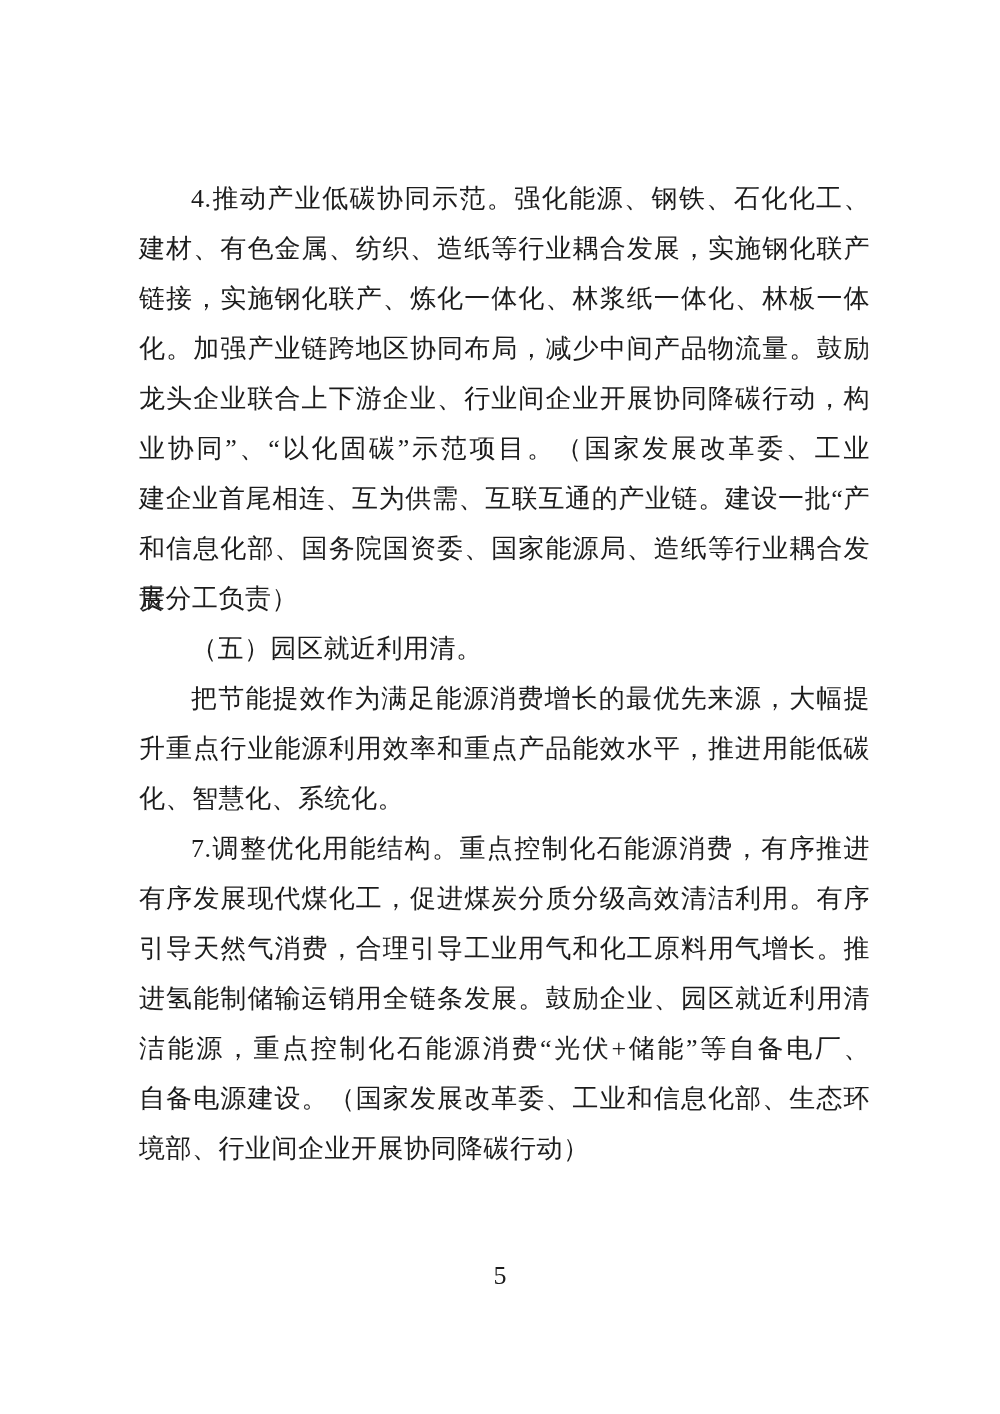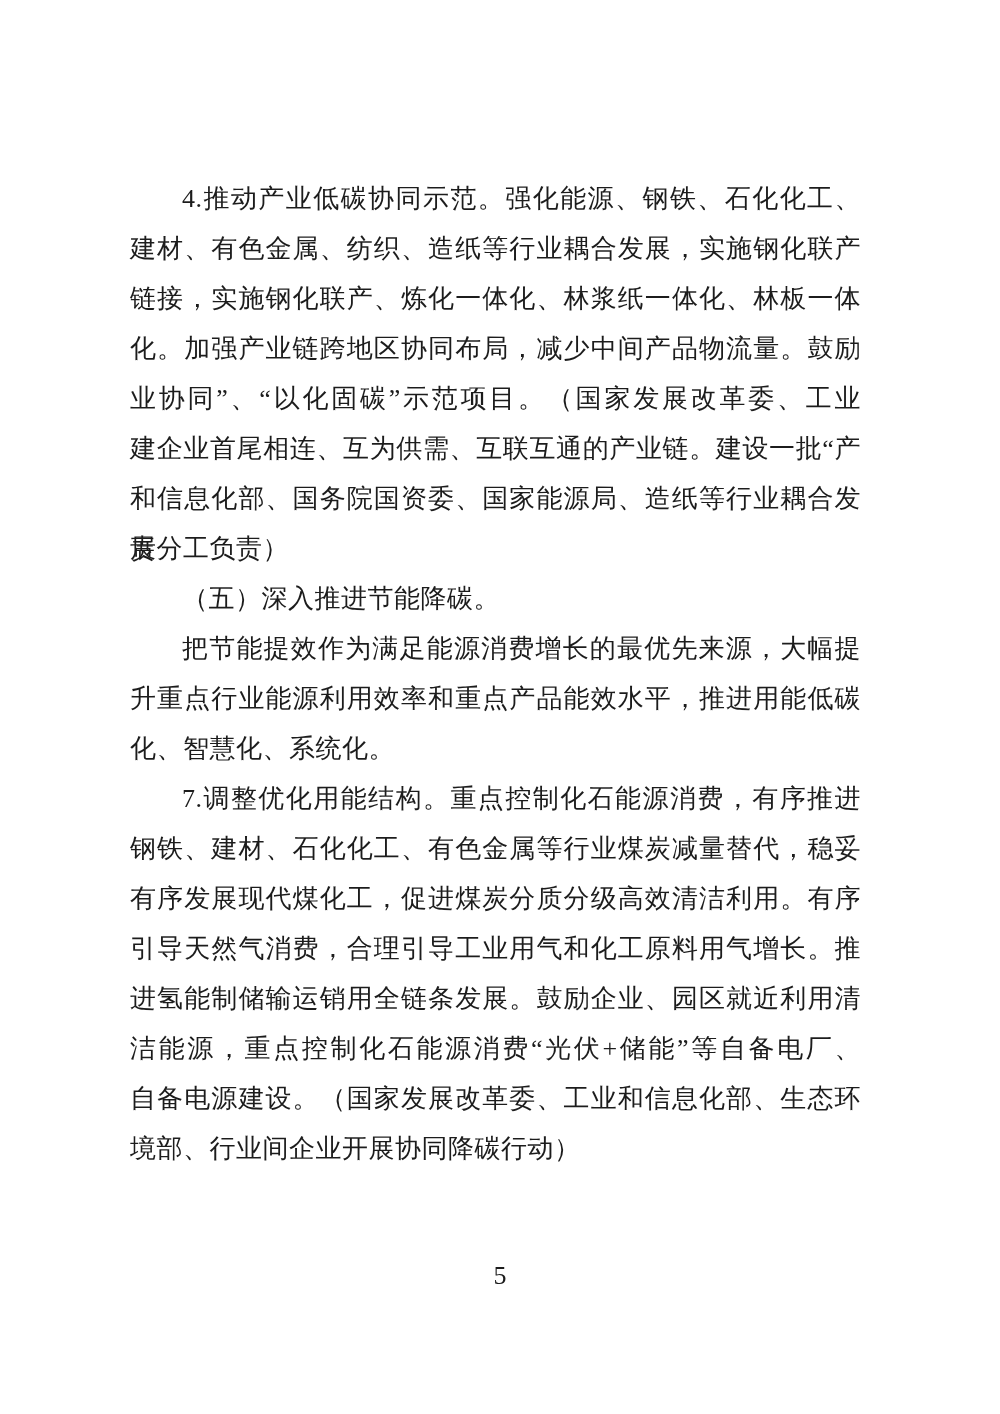--- a/index.html
+++ b/index.html
@@ -10,21 +10,21 @@
   .page {
     position: relative;
     width: 1000px;
     height: 1414px;
     background: #ffffff;
     font-family: "Liberation Serif", "DejaVu Serif", serif;
     overflow: hidden;
   }
   .doc-body {
     position: absolute;
-    left: 130px;
+    left: 139px;
     top: 174px;
     width: 731px;
   }
   .line {
     height: 50px;
     line-height: 50px;
     font-size: 26px;
     color: #1c1c1c;
     letter-spacing: 0.5px;
     text-align: justify;
@@ -51,30 +51,30 @@
 </style>
 </head>
 <body>
 
 <div class="page">
   <div class="doc-body">
       <div class="line indent fill">4.推动产业低碳协同示范。强化能源、钢铁、石化化工、</div>
       <div class="line fill">建材、有色金属、纺织、造纸等行业耦合发展，实施钢化联产</div>
       <div class="line fill">链接，实施钢化联产、炼化一体化、林浆纸一体化、林板一体</div>
       <div class="line fill">化。加强产业链跨地区协同布局，减少中间产品物流量。鼓励</div>
+      <div class="line fill">龙头企业联合上下游企业、行业间企业开展协同降碳行动，构</div>
       <div class="line fill">业协同”、“以化固碳”示范项目。（国家发展改革委、工业</div>
       <div class="line fill">建企业首尾相连、互为供需、互联互通的产业链。建设一批“产</div>
       <div class="line fill">和信息化部、国务院国资委、国家能源局、造纸等行业耦合发展</div>
       <div class="line">责分工负责）</div>
-      <div class="line indent">（五）深入推进节能降碳。</div>
+      <div class="line indent">（五）园区就近利用清。</div>
       <div class="line indent fill">把节能提效作为满足能源消费增长的最优先来源，大幅提</div>
       <div class="line fill">升重点行业能源利用效率和重点产品能效水平，推进用能低碳</div>
       <div class="line">化、智慧化、系统化。</div>
       <div class="line indent fill">7.调整优化用能结构。重点控制化石能源消费，有序推进</div>
-      <div class="line fill">钢铁、建材、石化化工、有色金属等行业煤炭减量替代，稳妥</div>
       <div class="line fill">有序发展现代煤化工，促进煤炭分质分级高效清洁利用。有序</div>
       <div class="line fill">引导天然气消费，合理引导工业用气和化工原料用气增长。推</div>
       <div class="line fill">进氢能制储输运销用全链条发展。鼓励企业、园区就近利用清</div>
       <div class="line fill">洁能源，重点控制化石能源消费“光伏+储能”等自备电厂、</div>
       <div class="line fill">自备电源建设。（国家发展改革委、工业和信息化部、生态环</div>
       <div class="line">境部、行业间企业开展协同降碳行动）</div>
     </div>
   <div class="page-number">5</div>
 </div>
 

